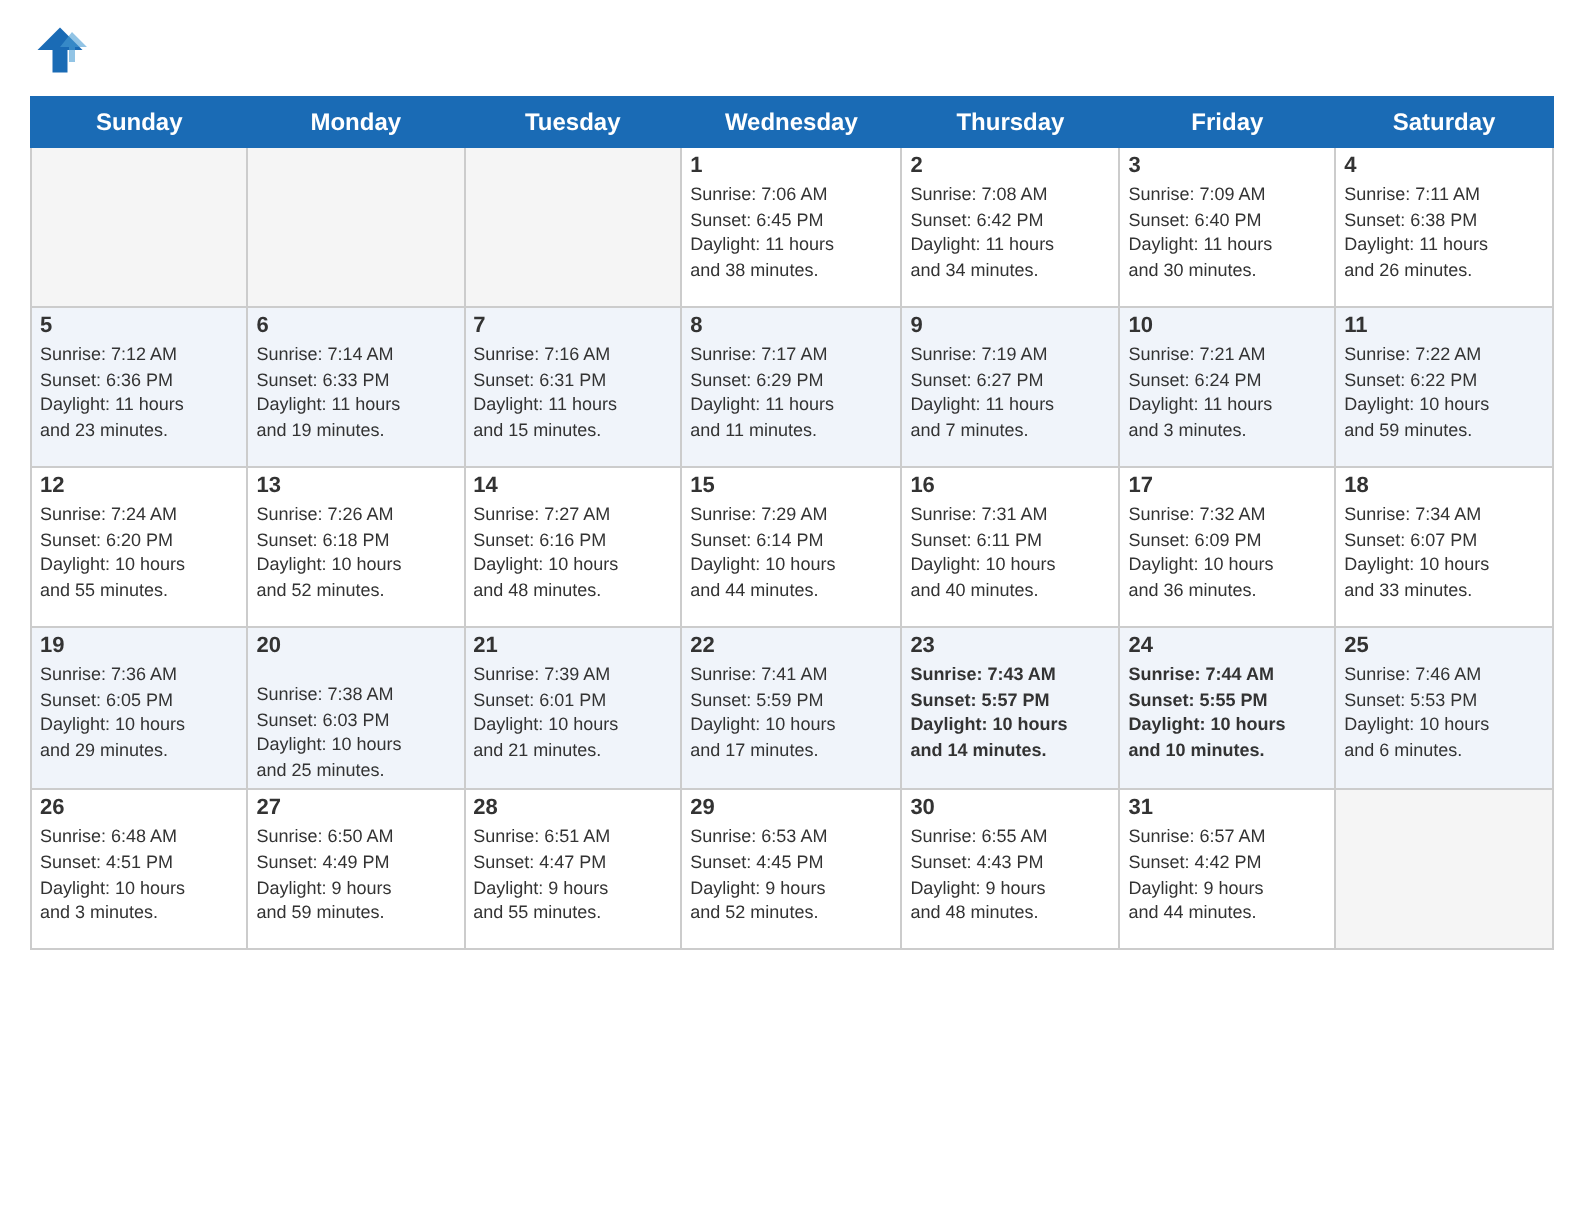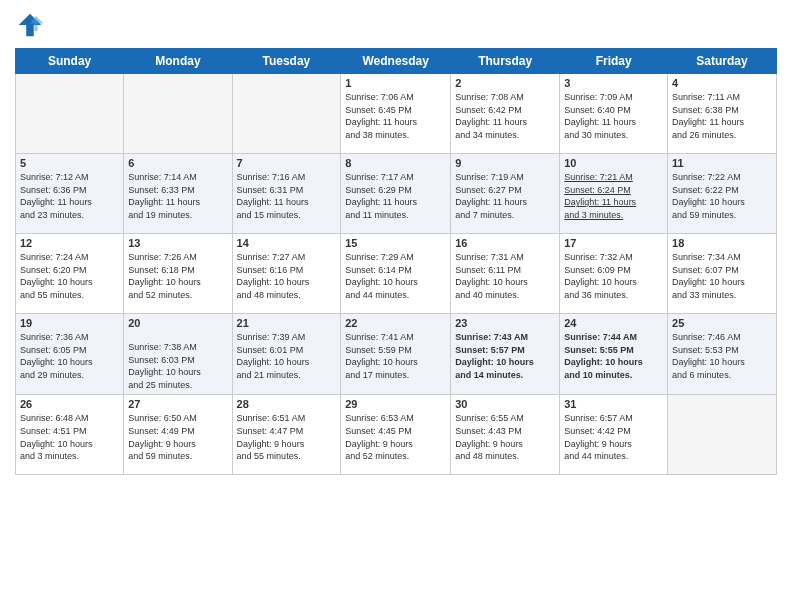--- a/index.html
+++ b/index.html
@@ -205,21 +205,21 @@
           </td>
           <td>
             <span class="day-num">9</span>
             <div class="day-info" style="white-space: pre-line;">Sunrise: 7:19 AM
 Sunset: 6:27 PM
 Daylight: 11 hours
 and 7 minutes.</div>
           </td>
           <td>
             <span class="day-num">10</span>
-            <div class="day-info" style="white-space: pre-line; text-decoration: underline;">Sunrise: 7:21 AM
+            <div class="day-info" style="white-space: pre-line;">Sunrise: 7:21 AM
 Sunset: 6:24 PM
 Daylight: 11 hours
 and 3 minutes.</div>
           </td>
           <td>
             <span class="day-num">11</span>
             <div class="day-info" style="white-space: pre-line;">Sunrise: 7:22 AM
 Sunset: 6:22 PM
 Daylight: 10 hours
 and 59 minutes.</div>

